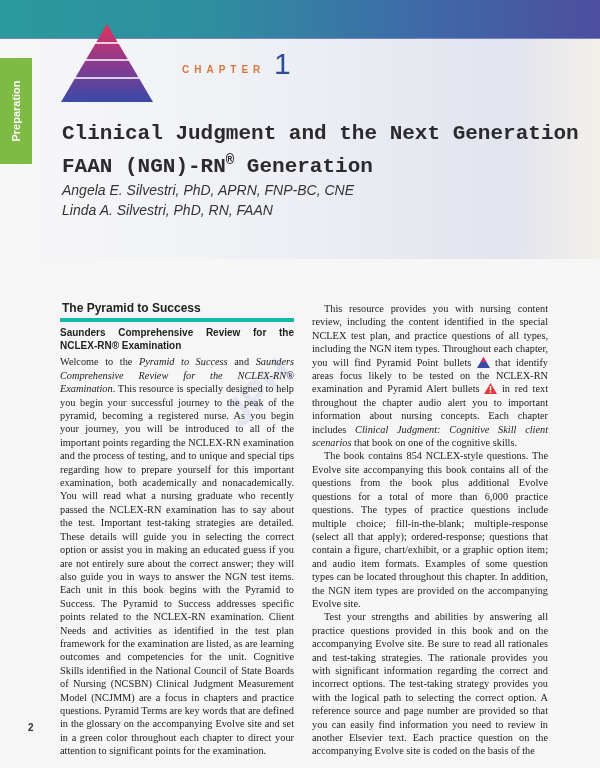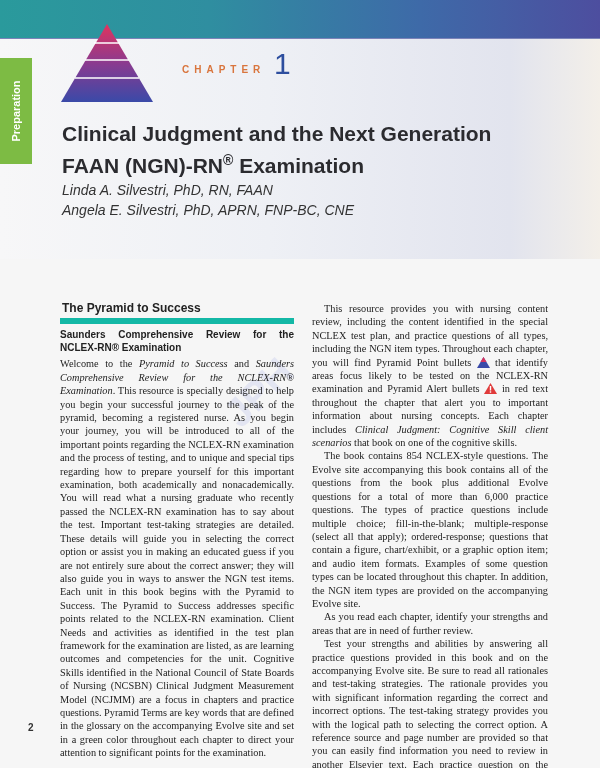--- a/index.html
+++ b/index.html
@@ -4,27 +4,27 @@
 <style>
   html, body { margin:0; padding:0; }
   body { width:600px; height:768px; position:relative; overflow:hidden; background:#f6f6f6; font-family:"Liberation Serif", serif; color:#222; }
   .topbar { position:absolute; left:0; top:0; width:600px; height:38px; background:linear-gradient(90deg,#2a9a9c 0%, #2f8ea0 35%, #3e6aa8 70%, #4d4e9f 100%); border-bottom:1px solid #7b83b8; }
   .header-band { position:absolute; left:0; top:39px; width:600px; height:220px; background:linear-gradient(90deg,#f7f7f8 0%, #eef0f5 45%, #e2e4ee 85%, #f3efe9 100%); }
   .pyramid { position:absolute; left:59px; top:22px; width:96px; height:82px; }
   .side-tab { position:absolute; left:0; top:58px; width:32px; height:106px; background:#7dbb44; }
   .side-tab span { position:absolute; left:50%; top:50%; transform:translate(-50%,-50%) rotate(-90deg); color:#fff; font-family:"Liberation Sans", sans-serif; font-weight:bold; font-size:11px; white-space:nowrap; }
   .chapter-label { position:absolute; left:182px; top:64px; font-family:"Liberation Sans", sans-serif; font-size:10px; letter-spacing:5px; color:#d9753d; font-weight:bold; }
   .chapter-num { position:absolute; left:274px; top:49px; font-family:"Liberation Sans", sans-serif; font-size:30px; color:#2d4e9e; line-height:1; }
-  .title { position:absolute; left:62px; top:120px; font-family:Liberation Sans, sans-serif; font-size:21px; font-weight:bold; color:#2b2b2f; line-height:27px; }
+  .title { position:absolute; left:62px; top:120px; font-family:Liberation Mono, monospace; font-size:21px; font-weight:bold; color:#2b2b2f; line-height:27px; }
   .title sup { font-size:14px; }
   .authors { position:absolute; left:62px; top:180px; font-family:"Liberation Sans", sans-serif; font-style:italic; font-size:14px; color:#333; line-height:20px; }
   .col { position:absolute; font-size:10.3px; line-height:13.4px; text-align:justify; }
   .col-left { left:60px; top:302px; width:234px; }
   .col-right { left:312px; top:302px; width:236px; }
-  .sec-head { font-family:"Liberation Sans", sans-serif; font-weight:bold; font-size:12px; color:#222; border-bottom:6px solid #14b8a6; padding:0 0 3px 2px; margin-bottom:4px; }
+  .sec-head { font-family:"Liberation Sans", sans-serif; font-weight:bold; font-size:12px; color:#222; border-bottom:4px solid #14b8a6; padding:0 0 3px 2px; margin-bottom:4px; }
   .sub-head { font-family:"Liberation Sans", sans-serif; font-weight:bold; font-size:10px; color:#222; line-height:13px; margin-bottom:3px; }
   .subsub-head { font-family:"Liberation Sans", sans-serif; font-weight:bold; font-style:italic; font-size:10px; color:#2e5fa0; line-height:12px; margin-bottom:2px; }
   p { margin:0; }
   .indent { text-indent:12px; }
   .icon-inline { display:inline-block; width:13px; height:11px; vertical-align:-2px; }
   .page-num { position:absolute; left:28px; top:722px; font-family:"Liberation Sans", sans-serif; font-weight:bold; font-size:10px; color:#333; }
   .watermark { position:absolute; left:220px; top:370px; font-family:"Liberation Sans", sans-serif; font-size:40px; font-weight:bold; color:rgba(170,180,230,0.25); transform:rotate(-45deg); pointer-events:none; }
 </style>
 </head>
 <body>
@@ -48,43 +48,42 @@
 
 <div class="side-tab">
   <span>Preparation</span>
 </div>
 
 <div class="chapter-label">CHAPTER</div>
 <div class="chapter-num">1</div>
 
 <div class="title">
   <div>Clinical Judgment and the Next Generation</div>
-  <div><span>FAAN (NGN)-RN</span><sup>®</sup><span> Examination</span></div>
+  <div><span>FAAN (NGN)-RN</span><sup>®</sup><span> Generation</span></div>
 </div>
 
 <div class="authors">
+  <div>Angela E. Silvestri, PhD, APRN, FNP-BC, CNE</div>
   <div>Linda A. Silvestri, PhD, RN, FAAN</div>
-  <div>Angela E. Silvestri, PhD, APRN, FNP-BC, CNE</div>
 </div>
 
 <div class="watermark">JPH</div>
 
 <div class="col col-left">
   <div class="sec-head">The Pyramid to Success</div>
   <div class="sub-head">Saunders Comprehensive Review for the NCLEX-RN® Examination</div>
   <p><span>Welcome to the </span><i>Pyramid to Success</i><span> and </span><i>Saunders Comprehensive Review for the NCLEX-RN® Examination</i><span>. This resource is specially designed to help you begin your successful journey to the peak of the pyramid, becoming a registered nurse. As you begin your journey, you will be introduced to all of the important points regarding the NCLEX-RN examination and the process of testing, and to unique and special tips regarding how to prepare yourself for this important examination, both academically and nonacademically. You will read what a nursing graduate who recently passed the NCLEX-RN examination has to say about the test. Important test-taking strategies are detailed. These details will guide you in selecting the correct option or assist you in making an educated guess if you are not entirely sure about the correct answer; they will also guide you in ways to answer the NGN test items. Each unit in this book begins with the Pyramid to Success. The Pyramid to Success addresses specific points related to the NCLEX-RN examination. Client Needs and activities as identified in the test plan framework for the examination are listed, as are learning outcomes and competencies for the unit. Cognitive Skills identified in the National Council of State Boards of Nursing (NCSBN) Clinical Judgment Measurement Model (NCJMM) are a focus in chapters and practice questions. Pyramid Terms are key words that are defined in the glossary on the accompanying Evolve site and set in a green color throughout each chapter to direct your attention to significant points for the examination.</span></p>
 </div>
 
 <div class="col col-right">
   <p class="indent"><span>This resource provides you with nursing content review, including the content identified in the special NCLEX test plan, and practice questions of all types, including the NGN item types. Throughout each chapter, you will find Pyramid Point bullets </span><svg class="icon-inline" viewBox="0 0 13 11">
         <polygon points="6.5,0 13,11 0,11" fill="#3a4aa8"></polygon>
         <polygon points="6.5,0 9.5,5 3.5,5" fill="#d9345e"></polygon>
       </svg><span> that identify areas focus likely to be tested on the NCLEX-RN examination and Pyramid Alert bullets </span><svg class="icon-inline" viewBox="0 0 13 11">
         <polygon points="6.5,0 13,11 0,11" fill="#e03a3a"></polygon>
         <rect x="5.8" y="3" width="1.4" height="4.5" fill="#fff"></rect>
         <rect x="5.8" y="8.3" width="1.4" height="1.4" fill="#fff"></rect>
-      </svg><span> in red text throughout the chapter that alert you to important information about nursing concepts. Each chapter includes </span><i>Clinical Judgment: Cognitive Skill client scenarios</i><span> that book on one of the cognitive skills.</span></p>
+      </svg><span> in red text throughout the chapter audio alert you to important information about nursing concepts. Each chapter includes </span><i>Clinical Judgment: Cognitive Skill client scenarios</i><span> that book on one of the cognitive skills.</span></p>
   <p class="indent">The book contains 854 NCLEX-style questions. The Evolve site accompanying this book contains all of the questions from the book plus additional Evolve questions for a total of more than 6,000 practice questions. The types of practice questions include multiple choice; fill-in-the-blank; multiple-response (select all that apply); ordered-response; questions that contain a figure, chart/exhibit, or a graphic option item; and audio item formats. Examples of some question types can be located throughout this chapter. In addition, the NGN item types are provided on the accompanying Evolve site.</p>
-  <p class="indent">As you read each chapter, identify your strengths and areas that are in need of further review.</p>
   <p class="indent">Test your strengths and abilities by answering all practice questions provided in this book and on the accompanying Evolve site. Be sure to read all rationales and test-taking strategies. The rationale provides you with significant information regarding the correct and incorrect options. The test-taking strategy provides you with the logical path to selecting the correct option. A reference source and page number are provided so that you can easily find information you need to review in another Elsevier text. Each practice question on the accompanying Evolve site is coded on the basis of the</p>
 </div>
 
 <div class="page-num">2</div>
 
 </body></html>

